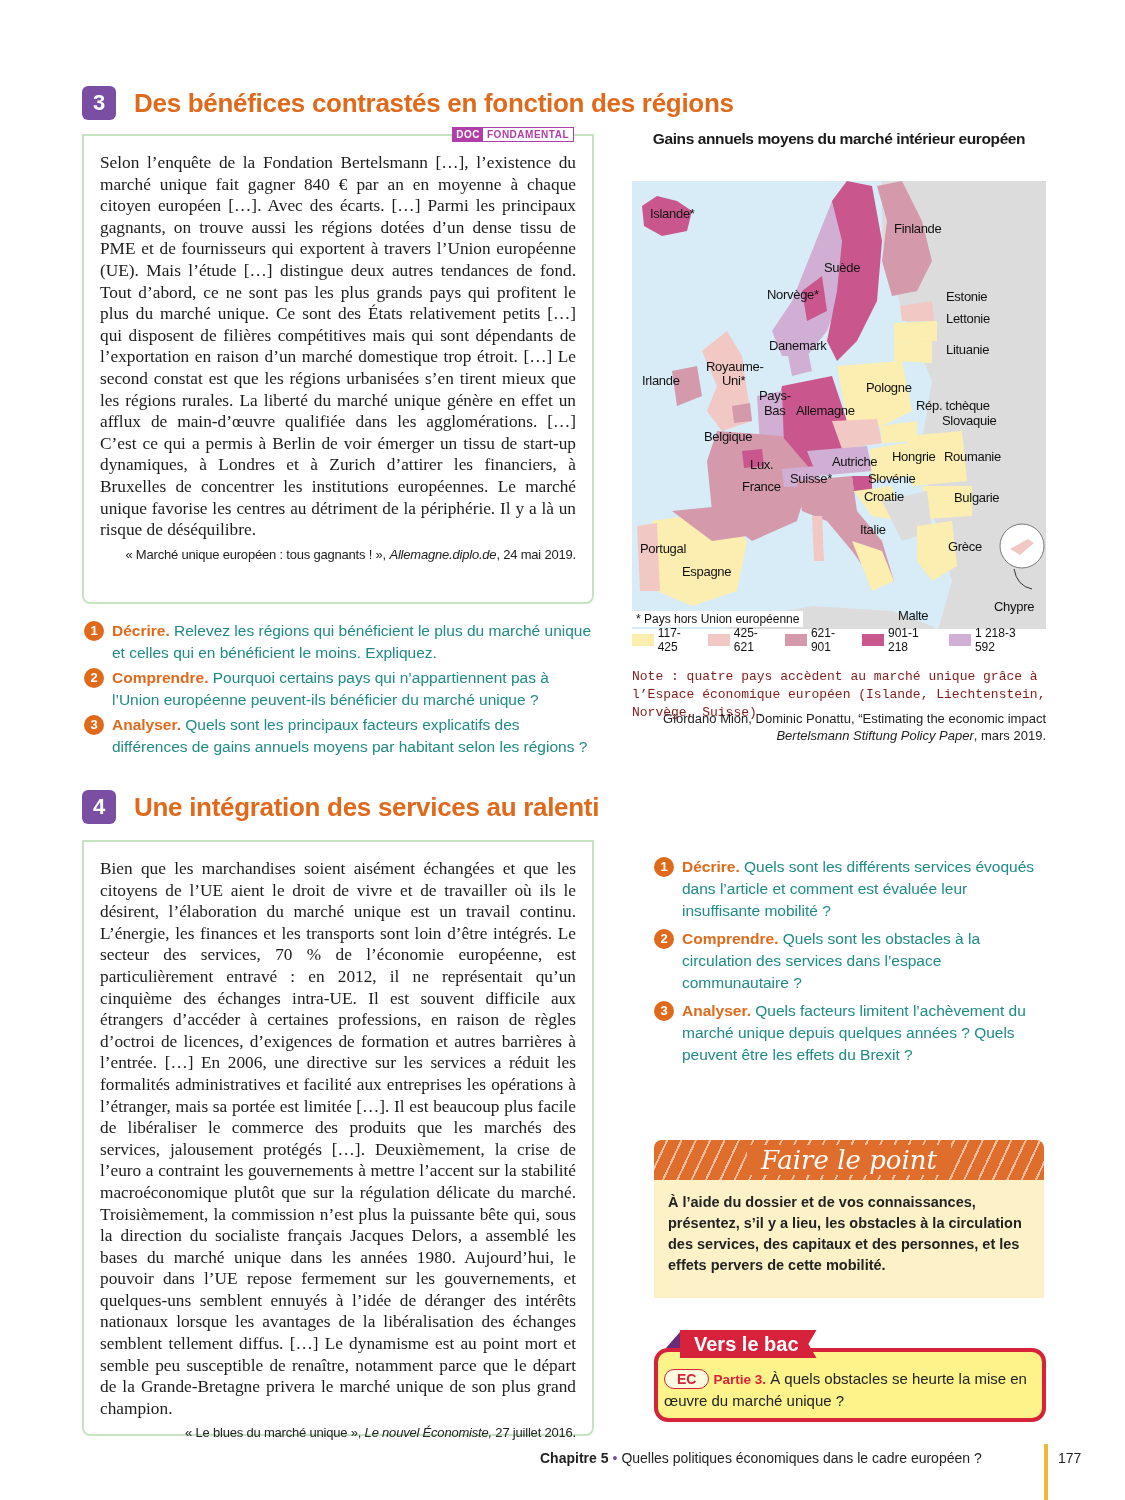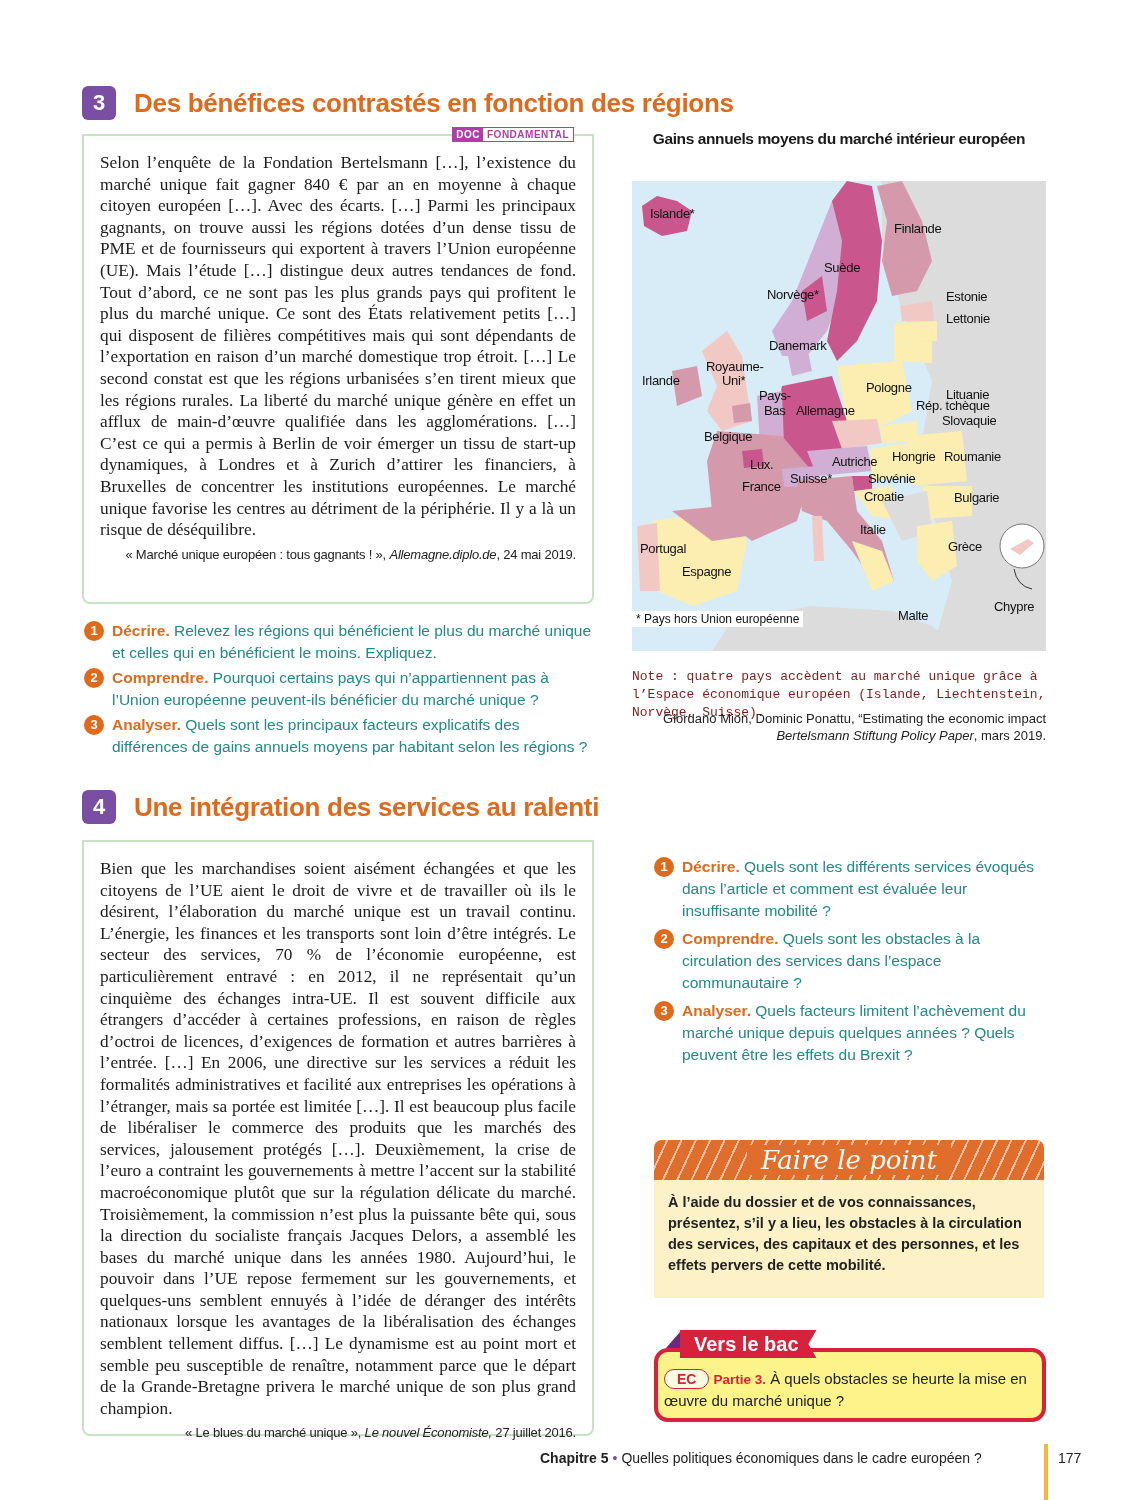--- a/index.html
+++ b/index.html
@@ -159,21 +159,21 @@
     <path d="M378 368 L396 358 L402 362 L388 374 Z" fill="#f2c8c4"></path>
     <path d="M382 388 Q385 405 400 408" fill="none" stroke="#333" stroke-width="1"></path>
   </svg>
 
   <span class="map-label" style="left:18px; top:25px;">Islande*</span>
   <span class="map-label" style="left:262px; top:40px;">Finlande</span>
   <span class="map-label" style="left:192px; top:79px;">Suède</span>
   <span class="map-label" style="left:135px; top:106px;">Norvège*</span>
   <span class="map-label" style="left:314px; top:108px;">Estonie</span>
   <span class="map-label" style="left:314px; top:130px;">Lettonie</span>
-  <span class="map-label" style="left:314px; top:161px;margin-top:45px;">Lituanie</span>
+  <span class="map-label" style="left:314px; top:161px;">Lituanie</span>
   <span class="map-label" style="left:137px; top:157px;">Danemark</span>
   <span class="map-label" style="left:10px; top:192px;">Irlande</span>
   <span class="map-label" style="left:74px; top:178px;">Royaume-</span>
   <span class="map-label" style="left:90px; top:192px;">Uni*</span>
   <span class="map-label" style="left:127px; top:207px;">Pays-</span>
   <span class="map-label" style="left:132px; top:222px;">Bas</span>
   <span class="map-label" style="left:164px; top:222px;">Allemagne</span>
   <span class="map-label" style="left:234px; top:199px;">Pologne</span>
   <span class="map-label" style="left:284px; top:217px;">Rép. tchèque</span>
   <span class="map-label" style="left:310px; top:232px;">Slovaquie</span>
@@ -189,20 +189,42 @@
   <span class="map-label" style="left:322px; top:309px;">Bulgarie</span>
   <span class="map-label" style="left:228px; top:341px;">Italie</span>
   <span class="map-label" style="left:8px; top:360px;">Portugal</span>
   <span class="map-label" style="left:50px; top:383px;">Espagne</span>
   <span class="map-label" style="left:316px; top:358px;">Grèce</span>
   <span class="map-label" style="left:266px; top:427px;">Malte</span>
   <span class="map-label" style="left:362px; top:418px;">Chypre</span>
 
   <span class="map-note-star">* Pays hors Union européenne</span>
 
+  <div class="legend">
+    <div class="legend-item">
+        <span class="legend-swatch" style="background: rgb(251, 238, 176);"></span>
+        <span>117-425</span>
+      </div>
+    <div class="legend-item">
+        <span class="legend-swatch" style="background: rgb(242, 200, 196);"></span>
+        <span>425-621</span>
+      </div>
+    <div class="legend-item">
+        <span class="legend-swatch" style="background: rgb(212, 154, 171);"></span>
+        <span>621-901</span>
+      </div>
+    <div class="legend-item">
+        <span class="legend-swatch" style="background: rgb(201, 87, 141);"></span>
+        <span>901-1 218</span>
+      </div>
+    <div class="legend-item">
+        <span class="legend-swatch" style="background: rgb(209, 175, 212);"></span>
+        <span>1 218-3 592</span>
+      </div>
+  </div>
 </div>
 
 <div class="map-note">Note : quatre pays accèdent au marché unique grâce à l’Espace économique européen (Islande, Liechtenstein, Norvège, Suisse).</div>
 <div class="map-source">
   <div>Giordano Mion, Dominic Ponattu, “Estimating the economic impact</div>
   <div><i>Bertelsmann Stiftung Policy Paper</i><span>, mars 2019.</span></div>
 </div>
 
 <div class="sec-head" style="left:82px; top:790px;">
   <div class="sec-num">4</div>

